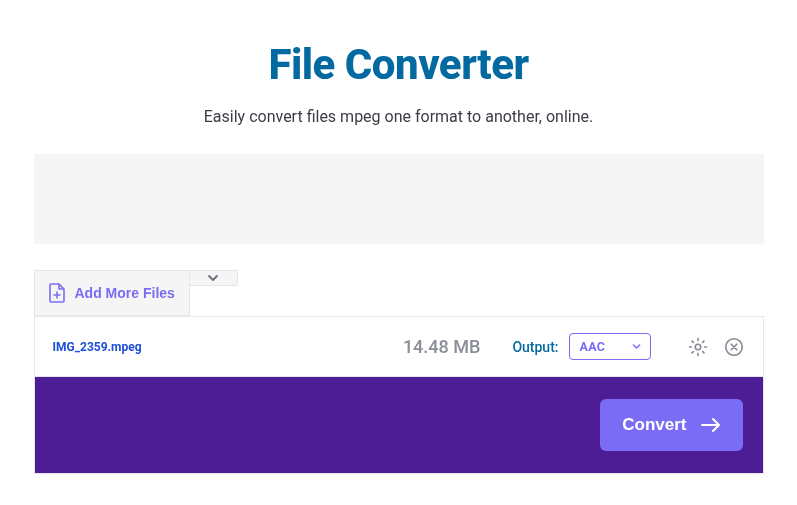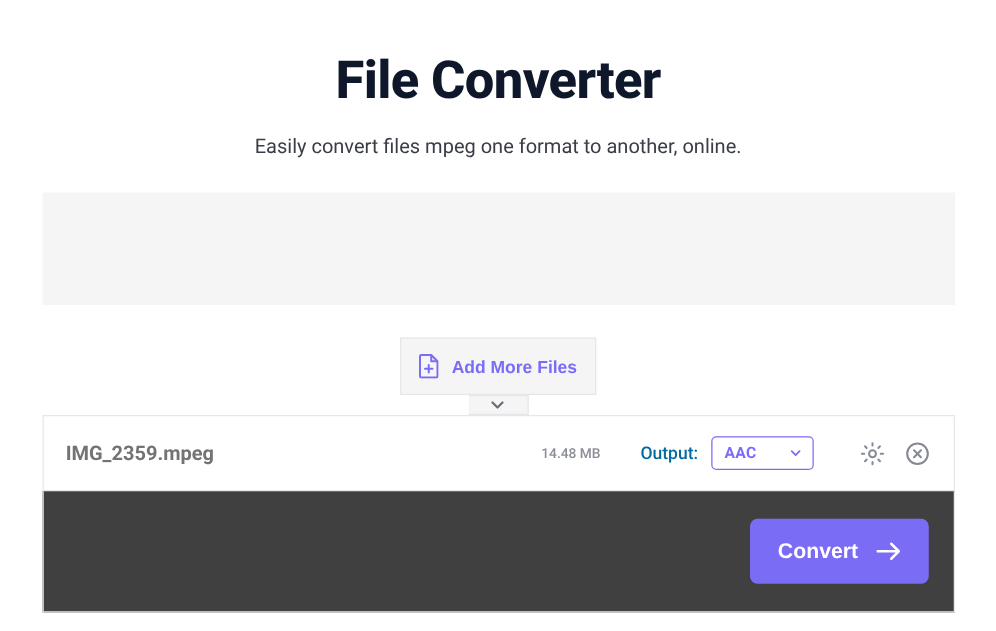--- a/index.html
+++ b/index.html
@@ -13,42 +13,41 @@
   .page {
     width: 100%;
   }
   .header {
     text-align: center;
     padding-top: 40px;
   }
   .title {
     font-size: 42px;
     font-weight: 800;
-    color: #0f172a;
+    color: #0369a1;
     letter-spacing: -0.5px;
   }
   .subtitle {
     font-size: 16px;
     color: #3a3d48;
     margin-top: 18px;
     font-weight: 400;
   }
   .main {
     width: 730px;
     margin: 28px auto 0 auto;
   }
   .dropzone {
     background: #f5f5f5;
     height: 90px;
   }
   .toolbar {
     display: flex;
-    align-items: center;
+    align-items: flex-start;
     margin-top: 26px;
-    flex-direction: column;
   }
   .add-more-btn {
     display: flex;
     align-items: center;
     gap: 10px;
     background: #f5f5f5;
     border: 1px solid #e7e7ea;
     padding: 12px 14px;
     cursor: pointer;
     color: #7b6cf6;
@@ -69,27 +68,27 @@
   .file-row {
     display: flex;
     align-items: center;
     border: 1px solid #e7e7ea;
     border-top: 1px solid #e7e7ea;
     padding: 16px 18px;
     background: #ffffff;
   }
   .file-name {
     flex: 0 0 auto;
-    font-size: 16px;
+    font-size: 12px;
     font-weight: 700;
-    color: #737373;
+    color: #1d4ed8;
   }
   .file-size {
     margin-left: auto;
-    font-size: 11px;
+    font-size: 18px;
     color: #8b8d97;
     font-weight: 500;
   }
   .output-label {
     margin-left: 32px;
     font-size: 14px;
     color: #0369a1;
     font-weight: 500;
   }
   .output-select {
@@ -117,21 +116,21 @@
     margin-left: 36px;
     color: #878a96;
     cursor: pointer;
     display: flex;
     align-items: center;
   }
   .icon-btn.remove {
     margin-left: 14px;
   }
   .footer-bar {
-    background: #404040;
+    background: #4c1d95;
     border: 1px solid #e7e7ea;
     border-top: none;
     padding: 22px 20px;
     display: flex;
     justify-content: flex-end;
   }
   .convert-btn {
     background: #7b6cf6;
     color: #ffffff;
     border: none;

